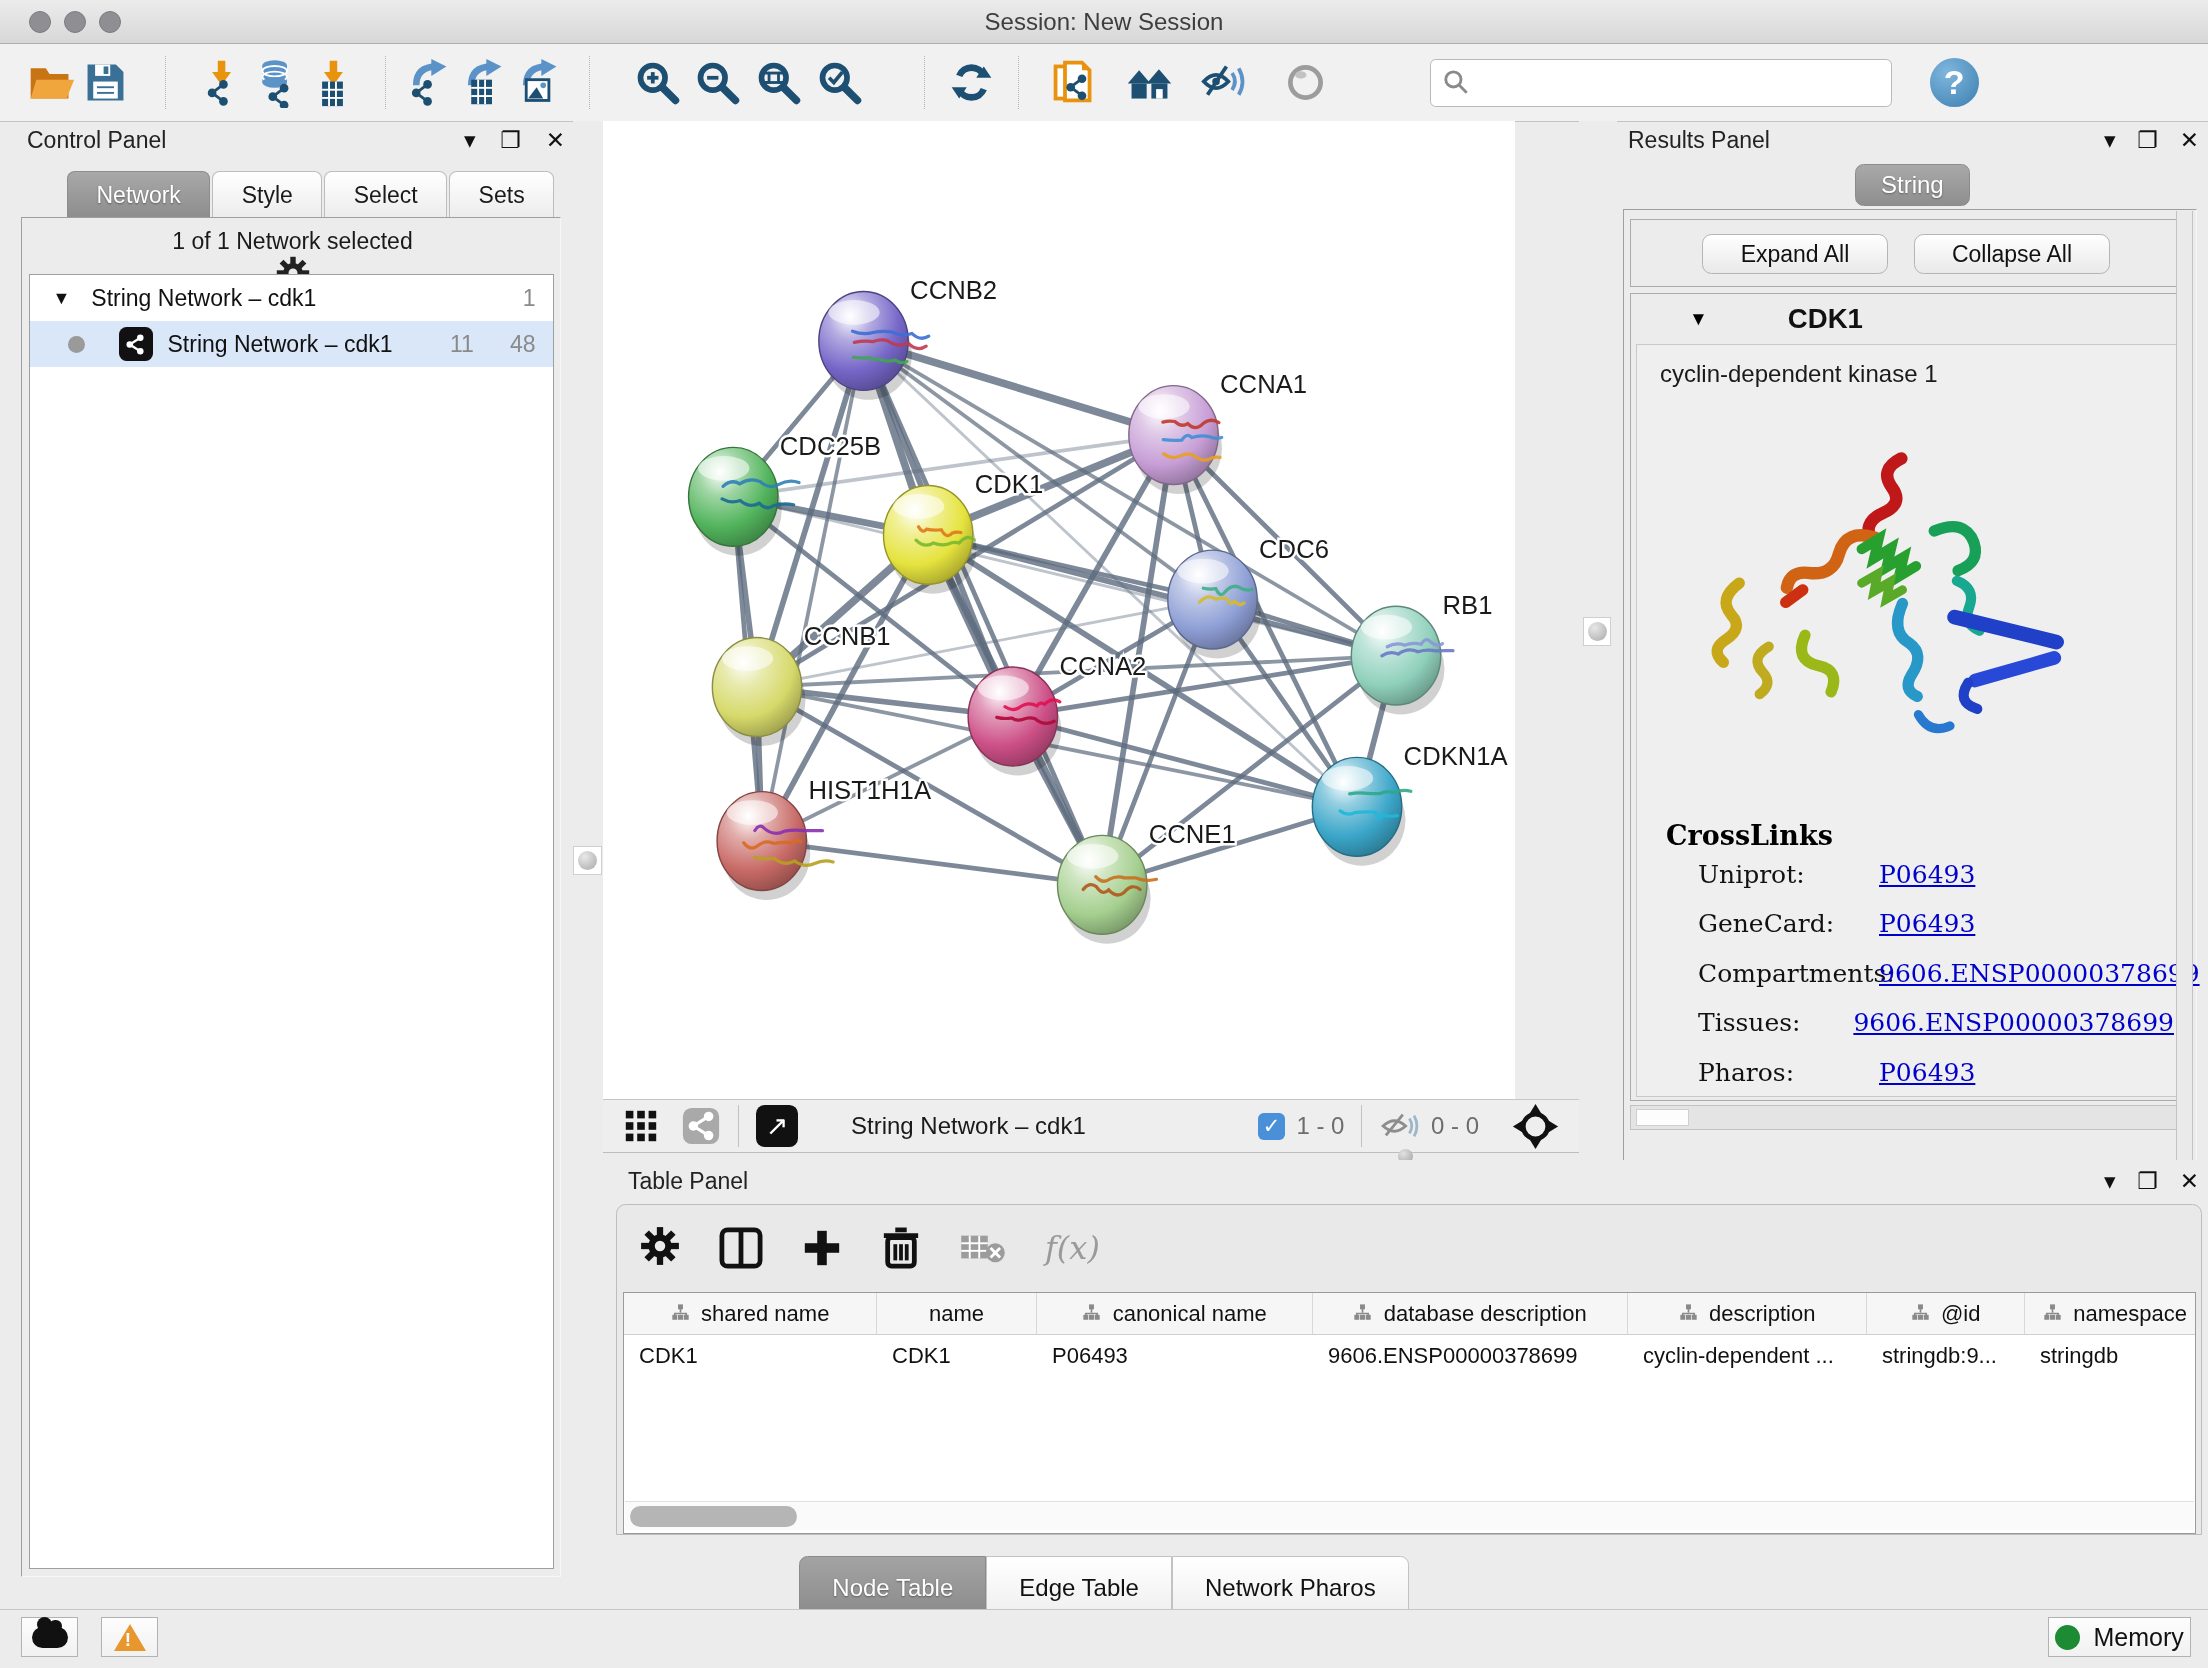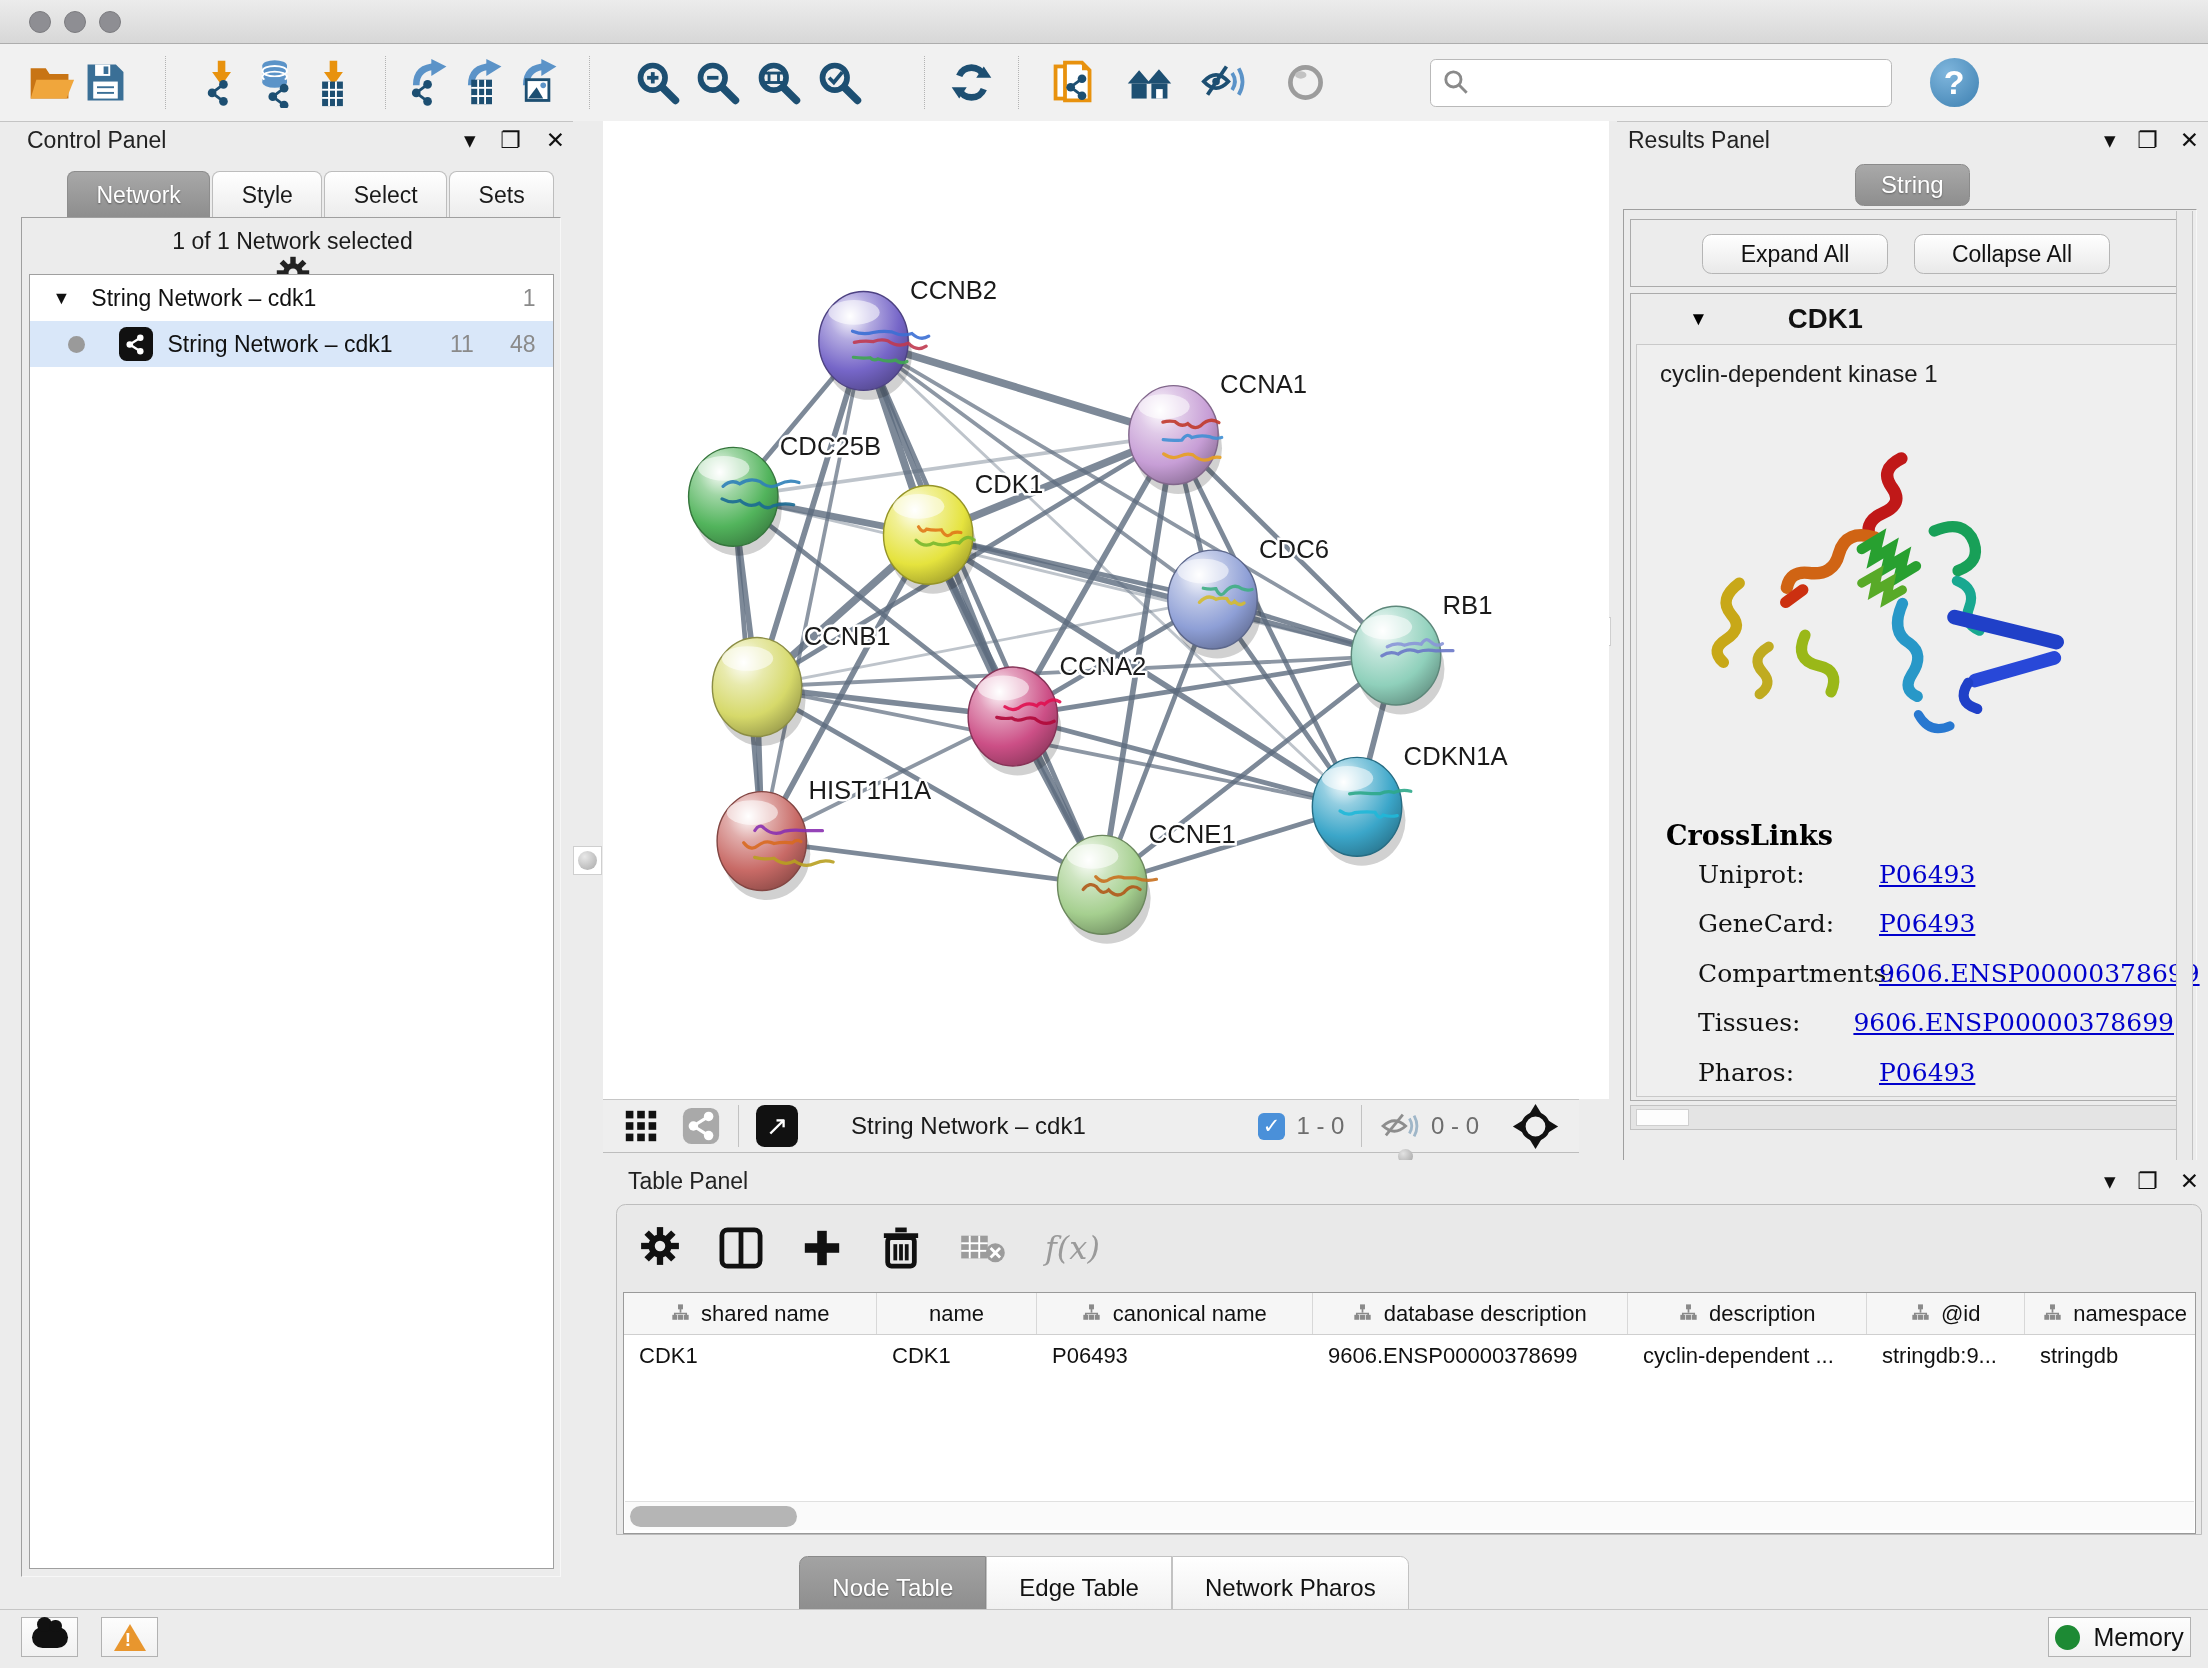--- a/index.html
+++ b/index.html
@@ -44,21 +44,21 @@
   .cp-box { left:21px; top:217px; width:540px; height:1360px; }
   .cp-toolrow { left:32px; top:228px; width:521px; height:42px; display:flex; align-items:center;flex-direction:column; }
   .cp-status { font-size:23px; color:#1a1a1a; flex:1; text-align:center; }
   .netlist { left:28.5px; top:274px; width:525px; height:1295px; background:#fff; border:1px solid #9f9f9f; }
   .treerow { height:46px; display:flex; align-items:center; font-size:23px; color:#111; }
   .treerow .right { margin-left:auto; color:#8a8a8a; padding-right:17px; display:flex; gap:36px; }
   .treerow.sel { background:#d9e7f9; }
   .share-badge { width:34px; height:34px; background:#111; border-radius:7.6px; display:flex; align-items:center; justify-content:center; }
 
   
-  .canvas-wrap { left:603px; top:121px; width:1006px; height:978px; background:#fff; }
+  .canvas-wrap { left:603px; top:121px; width:912px; height:978px; background:#fff; }
   .vsplit-l { left:573px; top:121px; width:30px; height:1038px; background:#ececec; }
   .vsplit-r { left:1579px; top:121px; width:38px; height:1038px; background:#ececec; }
   .split-dot { width:28.5px; height:28.5px; background:#fff; border:1px solid #cfcfcf; display:flex; align-items:center; justify-content:center; }
   .split-dot i { width:19px; height:19px; border-radius:50%; background:radial-gradient(circle at 35% 30%, #e8e8e8, #a8a8a8); }
   .netbar { left:603px; top:1099px; width:976px; height:54px; background:#eeeeee;
     border-top:1px solid #c6c6c6; border-bottom:1px solid #bdbdbd; display:flex; align-items:center; }
   .netbar .sep { width:0; height:42px; border-left:1px solid #c2c2c2; margin:0 17px; }
   .netbar-title { font-size:24px; color:#1a1a1a; }
   .blackbtn { width:42px; height:42px; background:#111; border-radius:8.6px; color:#fff; font-size:27px;
     display:flex; align-items:center; justify-content:center; }
@@ -130,20 +130,21 @@
 
   svg text { font-family:"Liberation Sans", sans-serif; }
 </style>
 </head>
 <body>
 
 <div class="abs titlebar">
   <div class="traffic"></div>
   <div class="traffic"></div>
   <div class="traffic"></div>
+  <div class="win-title">Session: New Session</div>
 </div>
 
 <div class="abs toolbar">
   <div id="toolbar-icons" style="display:flex;align-items:center;">
       <div class="tbicon" style="margin-left: 23px;">
         <svg width="51" height="51" viewBox="0 0 54 54">
           <polygon points="6,12 22,12 26,18 46,18 46,44 6,44" fill="#c87414"></polygon>
           <polygon points="12,24 52,24 44,44 6,44" fill="#f0a63c"></polygon>
         </svg>
       </div>

